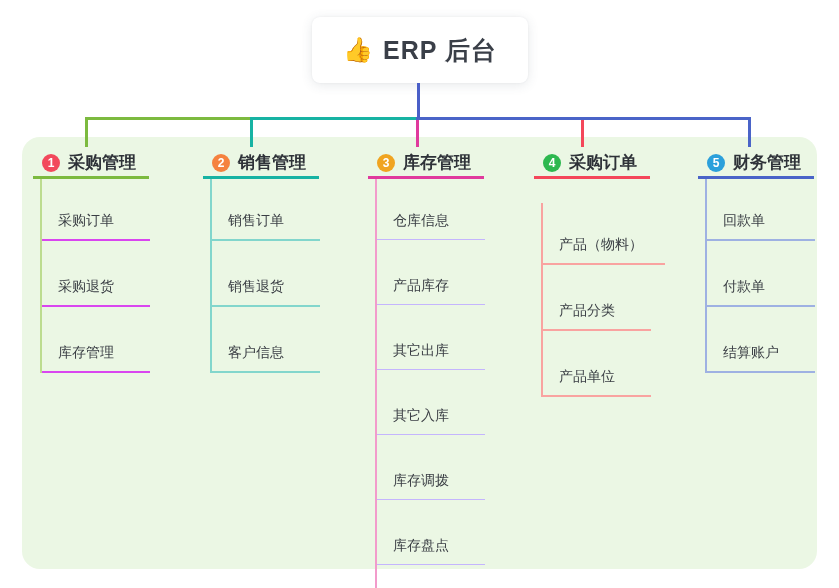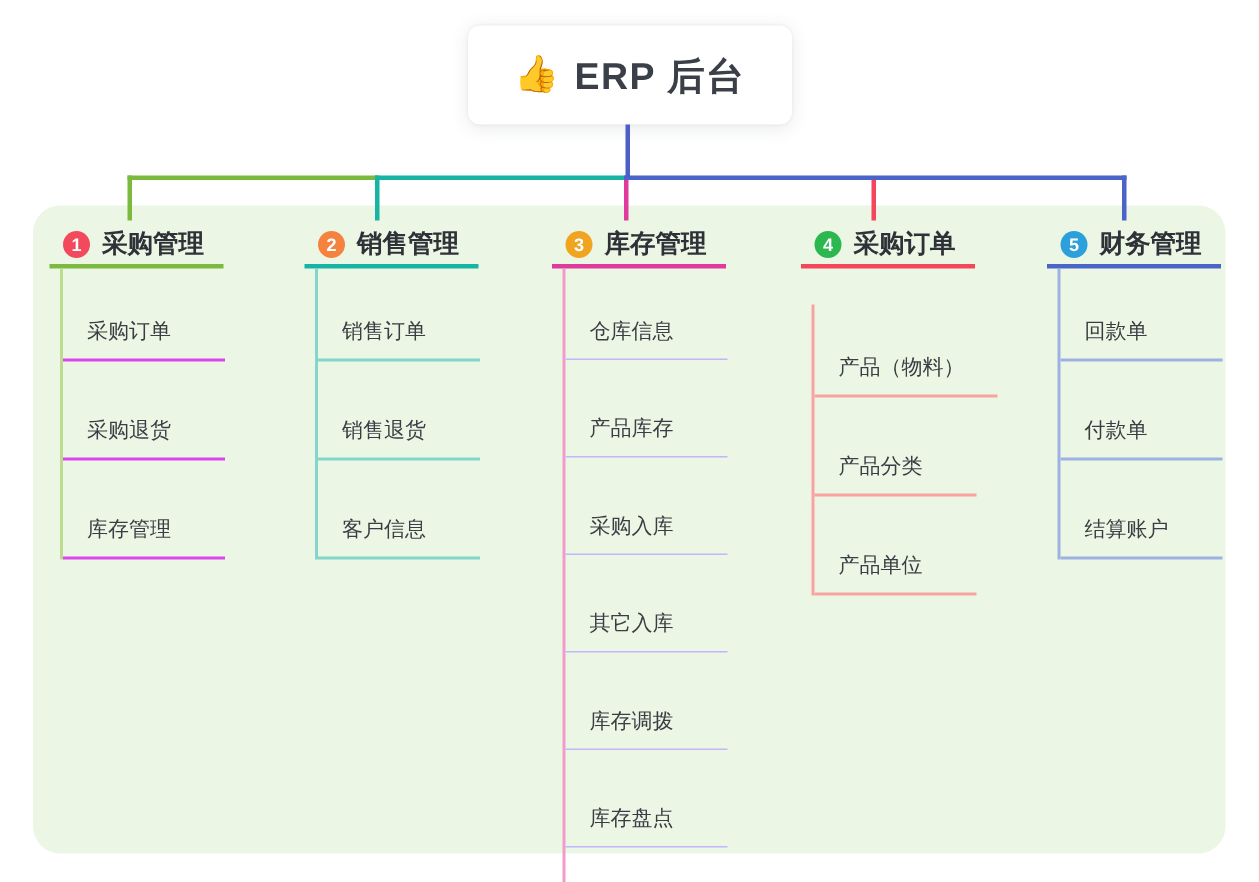--- a/index.html
+++ b/index.html
@@ -131,21 +131,21 @@
 </div>
 
 <div class="branch b3 pos3">
   <div class="branch-title">
     <span class="badge">3</span>
     <span class="label">库存管理</span>
   </div>
   <div class="items">
     <div class="item">仓库信息</div>
     <div class="item">产品库存</div>
-    <div class="item">采购入库</div>
+    <div class="item">其它出库</div>
     <div class="item">其它入库</div>
     <div class="item">库存调拨</div>
     <div class="item">库存盘点</div>
     <div class="item">出库库明细</div>
   </div>
 </div>
 
 <div class="branch b4 pos4">
   <div class="branch-title">
     <span class="badge">4</span>

